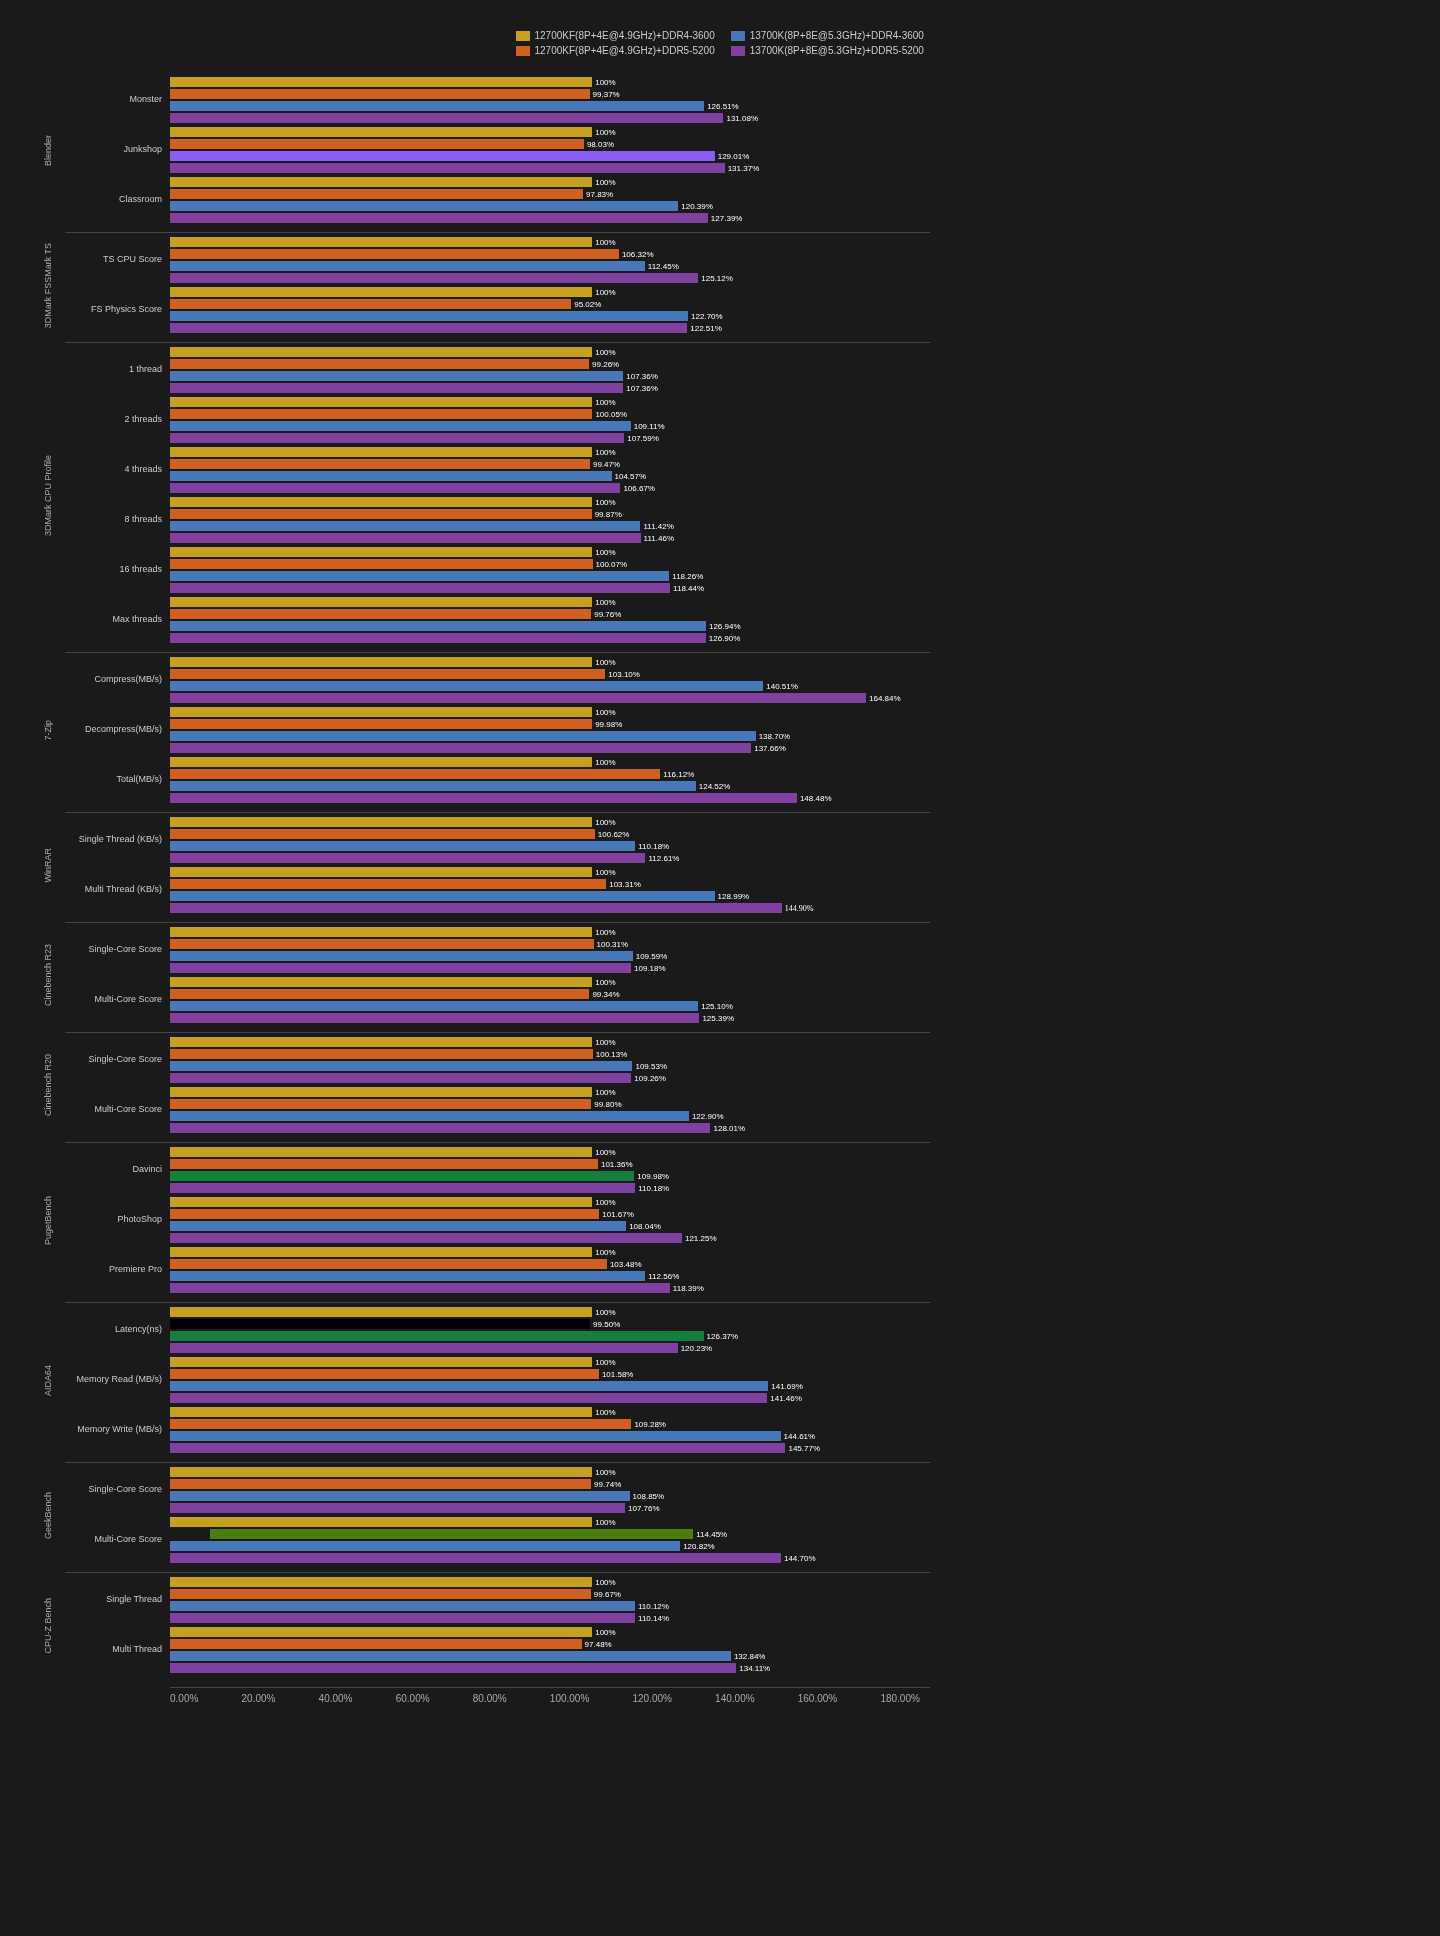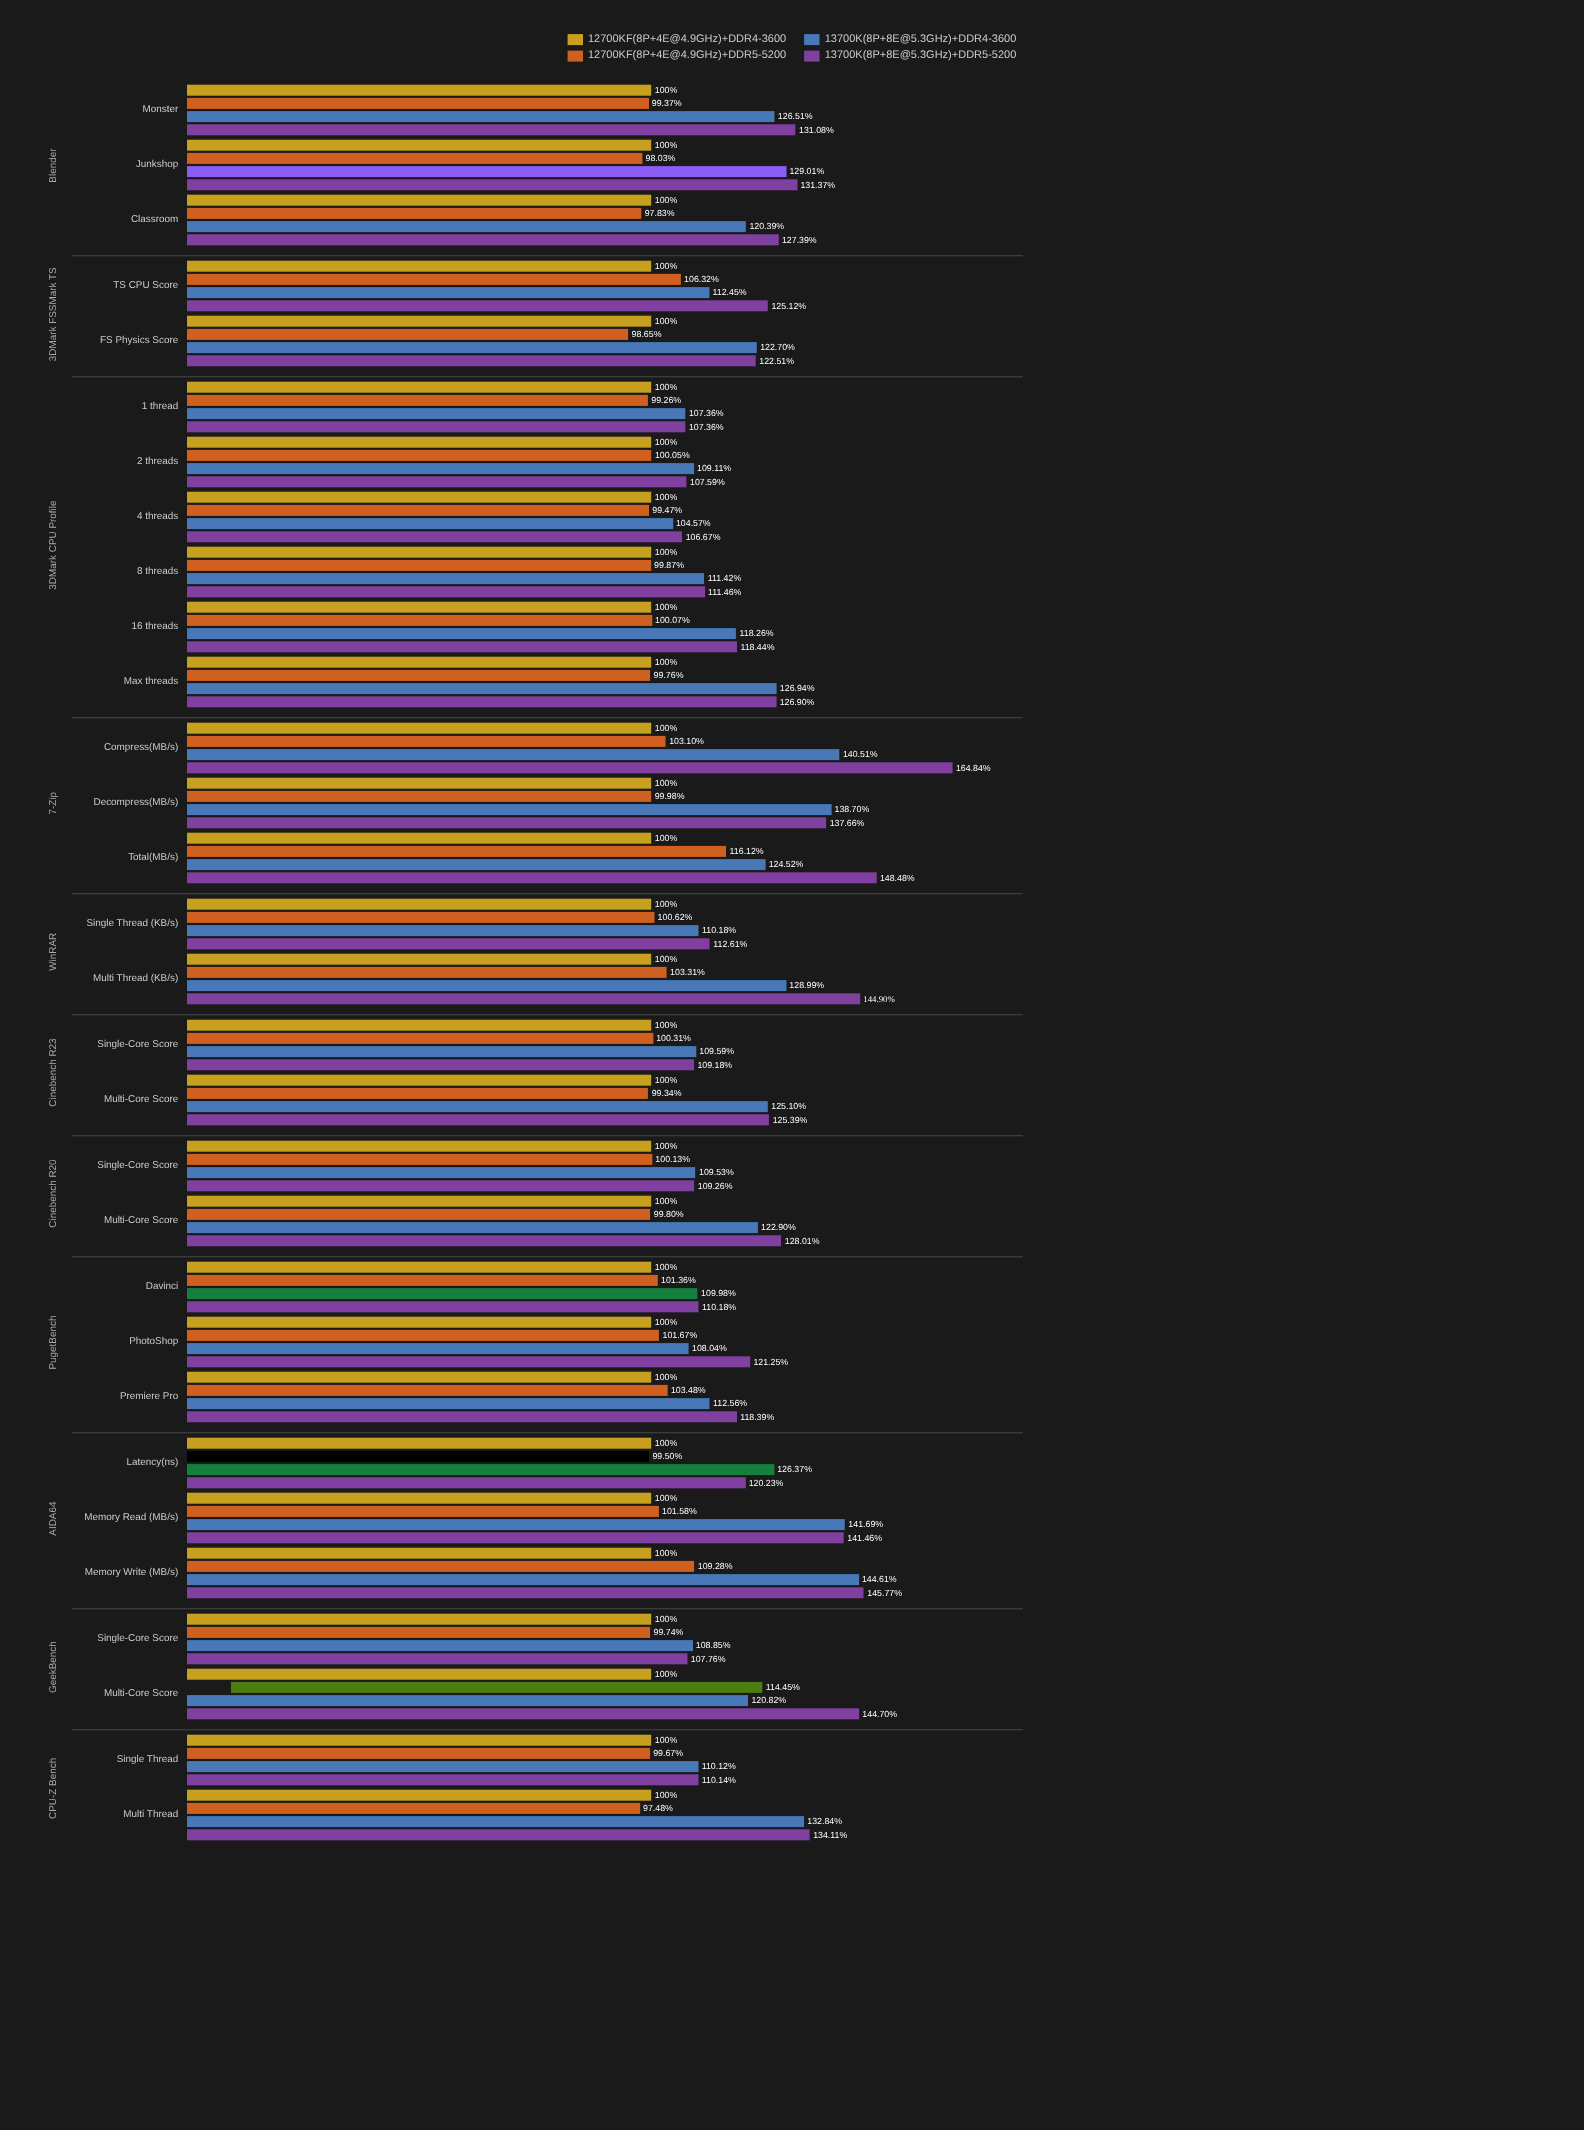--- a/index.html
+++ b/index.html
@@ -294,21 +294,21 @@
               <div class="row-label">FS Physics Score</div>
               <div class="bars-wrapper">
                 <div class="bars-container" style="position: relative;">
                   <div class="single-bar-row">
                     <div class="bar c1" style="width: 55.556%; background-color: rgb(200, 160, 32);">
                       <span class="bar-value">100%</span>
                     </div>
                   </div>
                   <div class="single-bar-row">
                     <div class="bar c3" style="width: 52.789%; background-color: rgb(208, 96, 32);">
-                      <span class="bar-value">98.65%</span>
+                      <span class="bar-value">95.02%</span>
                     </div>
                   </div>
                   <div class="single-bar-row">
                     <div class="bar c2" style="width: 68.167%; background-color: rgb(72, 120, 184);">
                       <span class="bar-value">122.70%</span>
                     </div>
                   </div>
                   <div class="single-bar-row">
                     <div class="bar c4" style="width: 68.061%; background-color: rgb(128, 64, 160);">
                       <span class="bar-value">122.51%</span>
@@ -1059,15 +1059,27 @@
                   <div class="single-bar-row">
                     <div class="bar c4" style="width: 74.506%; background-color: rgb(128, 64, 160);">
                       <span class="bar-value">134.11%</span>
                     </div>
                   </div>
                 </div>
               </div>
             </div>
           </div>
         </div>
+      </div>
+    <div class="x-axis-bottom" id="x-axis-bottom">
+        <span>0.00%</span>
+        <span>20.00%</span>
+        <span>40.00%</span>
+        <span>60.00%</span>
+        <span>80.00%</span>
+        <span>100.00%</span>
+        <span>120.00%</span>
+        <span>140.00%</span>
+        <span>160.00%</span>
+        <span>180.00%</span>
       </div>
   </div>
 </div>
 
 </body></html>

